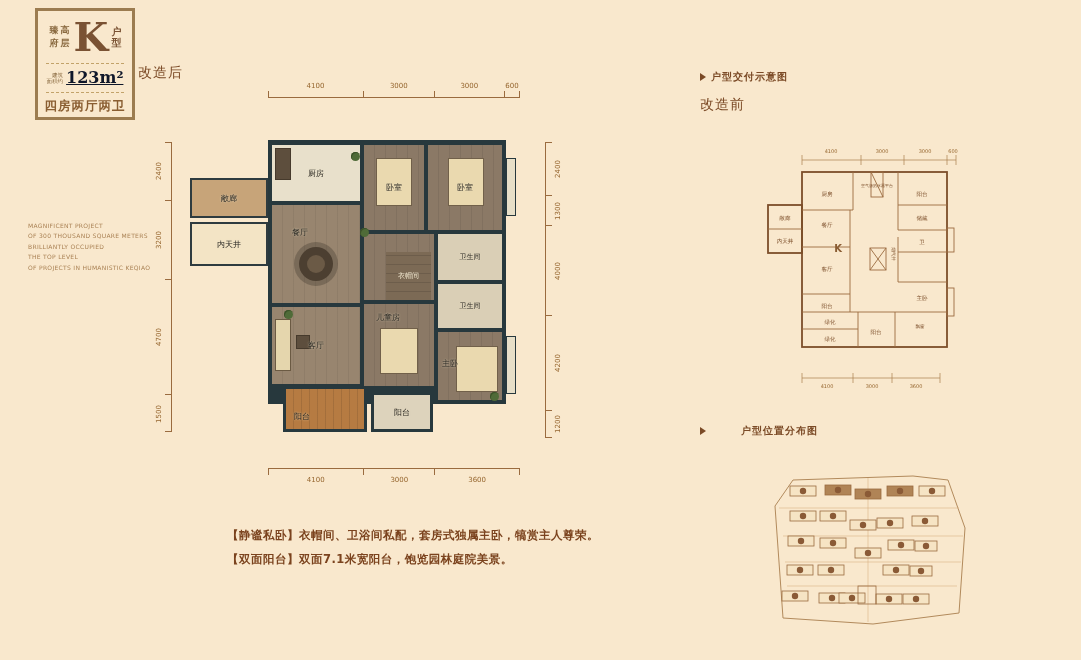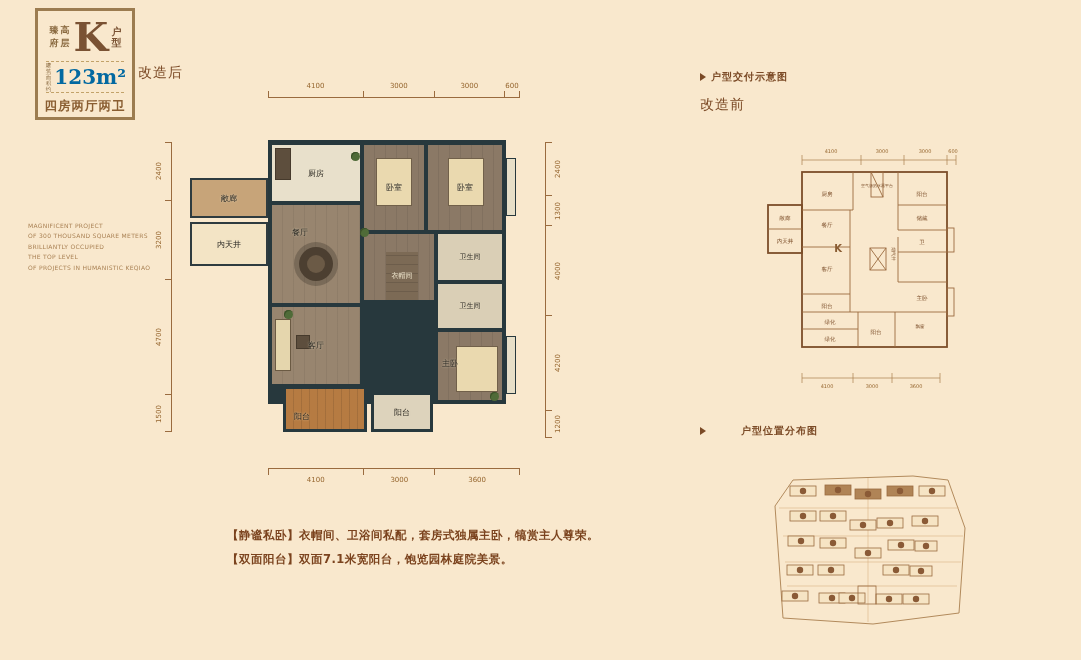--- a/index.html
+++ b/index.html
@@ -9,21 +9,21 @@
   #badge{position:absolute;left:35px;top:8px;width:100px;height:112px;border:3px solid #9c7c50;
          box-sizing:border-box;padding:2px 6px;display:flex;flex-direction:column;}
   .badge-row1{display:flex;align-items:center;justify-content:center;gap:3px;height:52px;}
   .series-grid{display:grid;grid-template-rows:repeat(2,1fr);grid-auto-flow:column;width:22px;height:26px;
          font-size:9px;font-weight:bold;color:#8a6a40;line-height:13px;text-align:center;}
   .unit-letter{font-family:"DejaVu Serif",serif;font-size:40px;font-weight:bold;color:#7a5233;line-height:44px;}
   .unit-suffix{display:flex;flex-direction:column;font-size:10px;font-weight:bold;color:#7a5233;line-height:11px;}
   .badge-div{border-top:1px dashed #c2a269;margin:1px 2px;}
   .badge-row2{display:flex;align-items:center;justify-content:center;gap:3px;height:28px;}
   .area-label{display:flex;flex-direction:column;font-size:5.5px;color:#8a6a40;line-height:6px;text-align:right;}
-  .area-value{font-family:"DejaVu Serif",serif;font-size:20px;font-weight:bold;color:#0369a1;}
+  .area-value{font-family:"DejaVu Serif",serif;font-size:16px;font-weight:bold;color:#0f172a;text-decoration:underline;}
   .badge-row3{text-align:center;font-size:12.5px;font-weight:bold;color:#8a5e32;letter-spacing:1px;padding-top:4px;}
   
   #brand{position:absolute;left:25px;top:126px;width:120px;text-align:center;}
   .brand-name{font-family:"DejaVu Serif",serif;font-size:15px;font-weight:bold;color:#9c7c50;}
   .brand-sub{font-size:7px;letter-spacing:3px;color:#bb9b6b;margin-top:2px;}
   
   #slogan{position:absolute;left:28px;top:221px;width:150px;font-size:6px;color:#aa8255;
           line-height:10.4px;letter-spacing:.3px;}
   
   .stage-label{position:absolute;font-size:14px;font-weight:normal;color:#7b4a26;letter-spacing:1px;}
@@ -155,30 +155,34 @@
       <span class="lbl">卧室</span>
     </div>
     <div class="room wood-light" style="left:84px;top:65px;width:88px;height:98px;">
       <div class="dtable" style="left:27px;top:42px;"></div>
       <span class="lbl" style="position:absolute;left:20px;top:22px;">餐厅</span>
     </div>
     <div class="room wood" style="left:176px;top:94px;width:70px;height:66px;"></div>
     <div class="room tile" style="left:250px;top:94px;width:64px;height:46px;">
       <span class="lbl" style="font-size:7px;">卫生间</span>
     </div>
-    <div class="room cloak-bg" style="left:198px;top:112px;width:32px;height:48px;">
+    <div class="room cloak-bg" style="left:198px;top:112px;width:45px;height:48px;">
       <span class="lbl" style="font-size:7px;color:#efe5cc;text-shadow:none;">衣帽间</span>
     </div>
     <div class="room tile" style="left:250px;top:144px;width:64px;height:44px;">
       <span class="lbl" style="font-size:7px;">卫生间</span>
     </div>
     <div class="room wood-light" style="left:84px;top:167px;width:88px;height:77px;">
       <div class="sofa" style="left:3px;top:12px;width:14px;height:50px;"></div>
       <div class="ctable" style="left:24px;top:28px;width:12px;height:12px;"></div>
       <span class="lbl">客厅</span>
+    </div>
+    <div class="room wood" style="left:176px;top:164px;width:70px;height:82px;">
+      <div class="bed" style="left:16px;top:24px;width:36px;height:44px;"></div>
+      <span class="lbl" style="position:absolute;left:12px;top:8px;">儿童房</span>
     </div>
     <div class="room wood" style="left:250px;top:192px;width:64px;height:68px;">
       <div class="bed" style="left:18px;top:14px;width:40px;height:44px;"></div>
       <span class="lbl" style="position:absolute;left:4px;top:26px;">主卧</span>
     </div>
 
     <div class="room balcony-orange" style="left:95px;top:246px;width:84px;height:46px;">
       <span class="lbl" style="position:absolute;left:8px;top:22px;">阳台</span>
     </div>
     <div class="room balcony-pale" style="left:183px;top:252px;width:62px;height:40px;">

